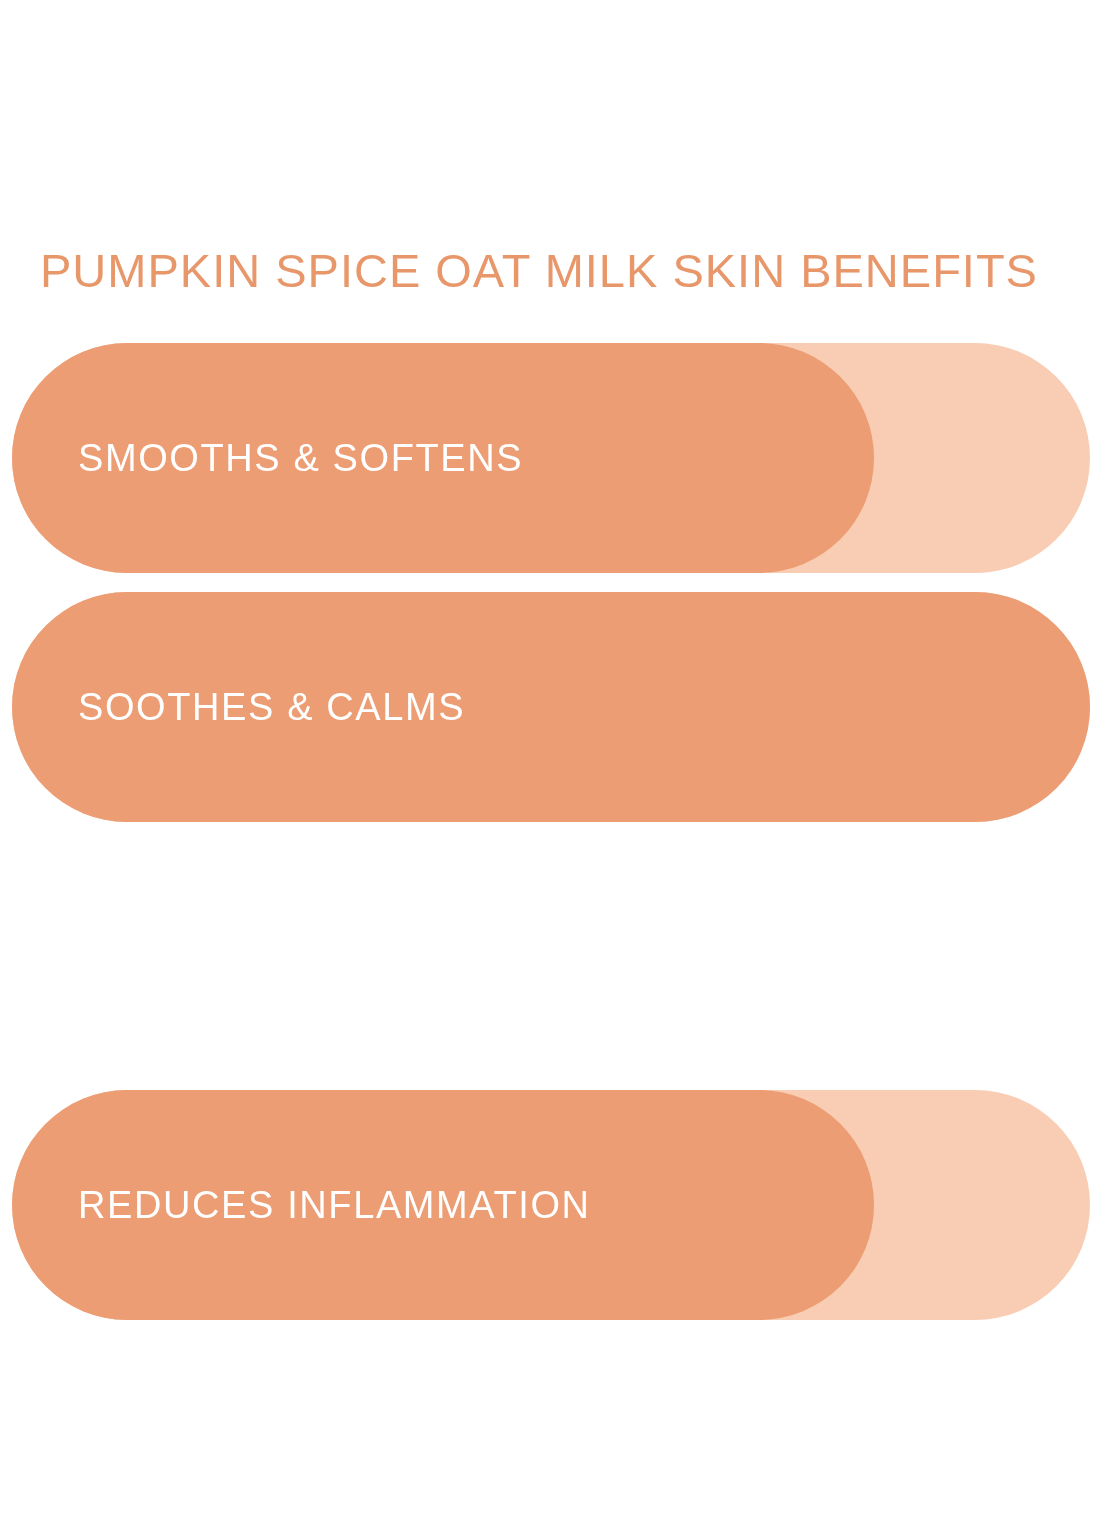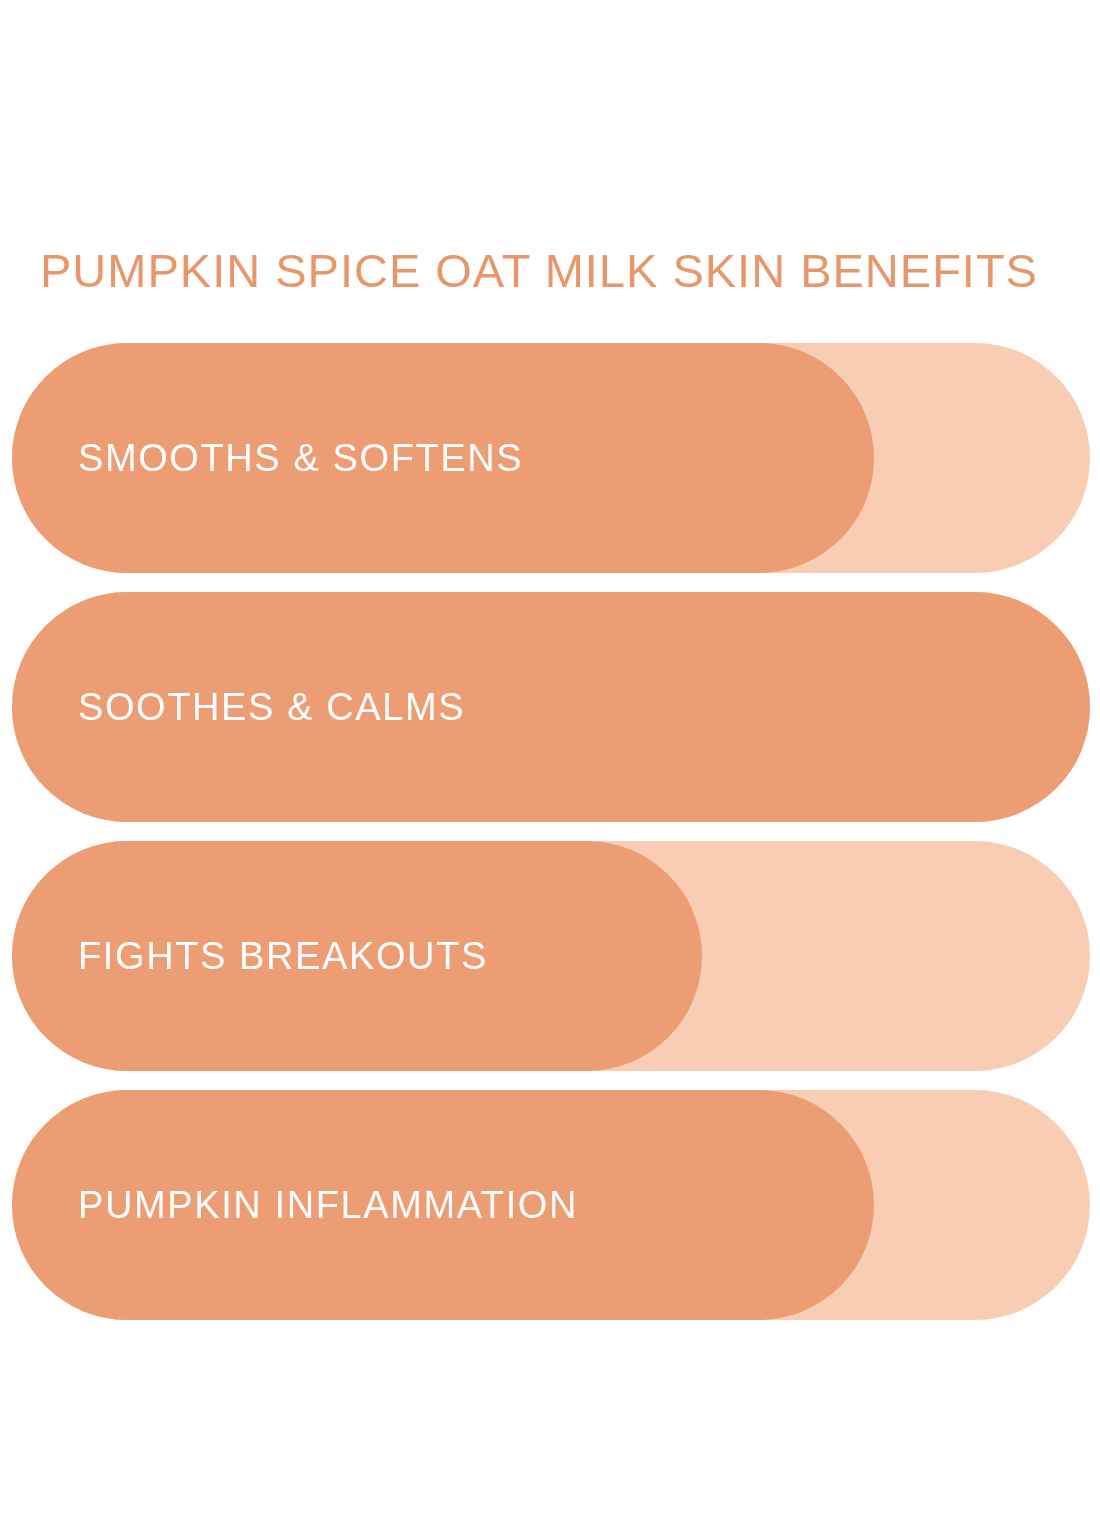--- a/index.html
+++ b/index.html
@@ -103,26 +103,21 @@
       <div class="bar-fill" style="width:100%;"></div>
       <div class="bar-label">SOOTHES &amp; CALMS</div>
     </div>
 
     <div class="bar-row" style="top:0px;">
       <div class="bar-track"></div>
       <div class="bar-fill" style="width:80%;"></div>
       <div class="bar-label">SMOOTHS &amp; SOFTENS</div>
     </div>
 
-    <div class="bar-row" style="top:498px;">
-      <div class="bar-track"></div>
-      <div class="bar-fill" style="width:64%;"></div>
-      <div class="bar-label">FIGHTS BREAKOUTS</div>
-    </div>
 
     <div class="bar-row" style="top:747px;">
       <div class="bar-track"></div>
       <div class="bar-fill" style="width:80%;"></div>
-      <div class="bar-label">PUMPKIN INFLAMMATION</div>
+      <div class="bar-label">REDUCES INFLAMMATION</div>
     </div>
 
   </div>
 </div>
 
 </body></html>

